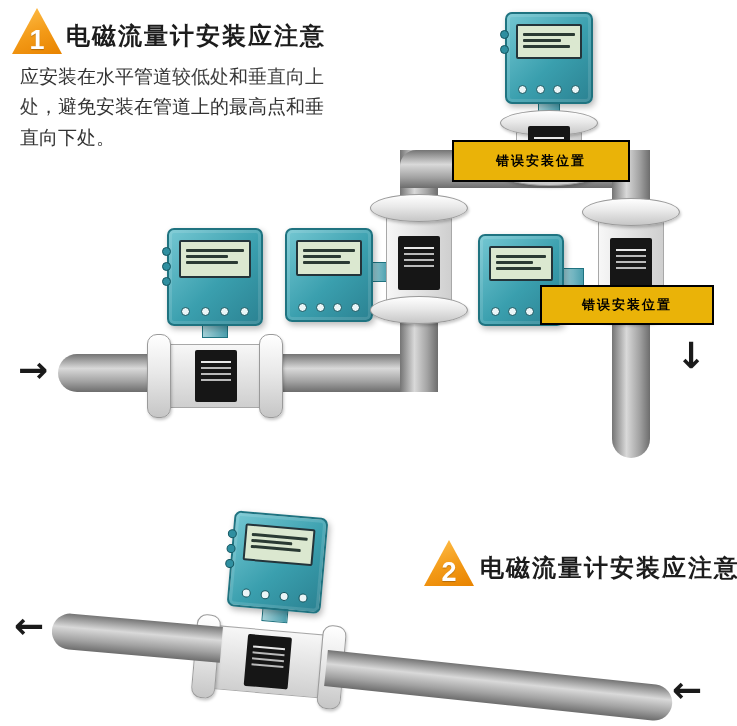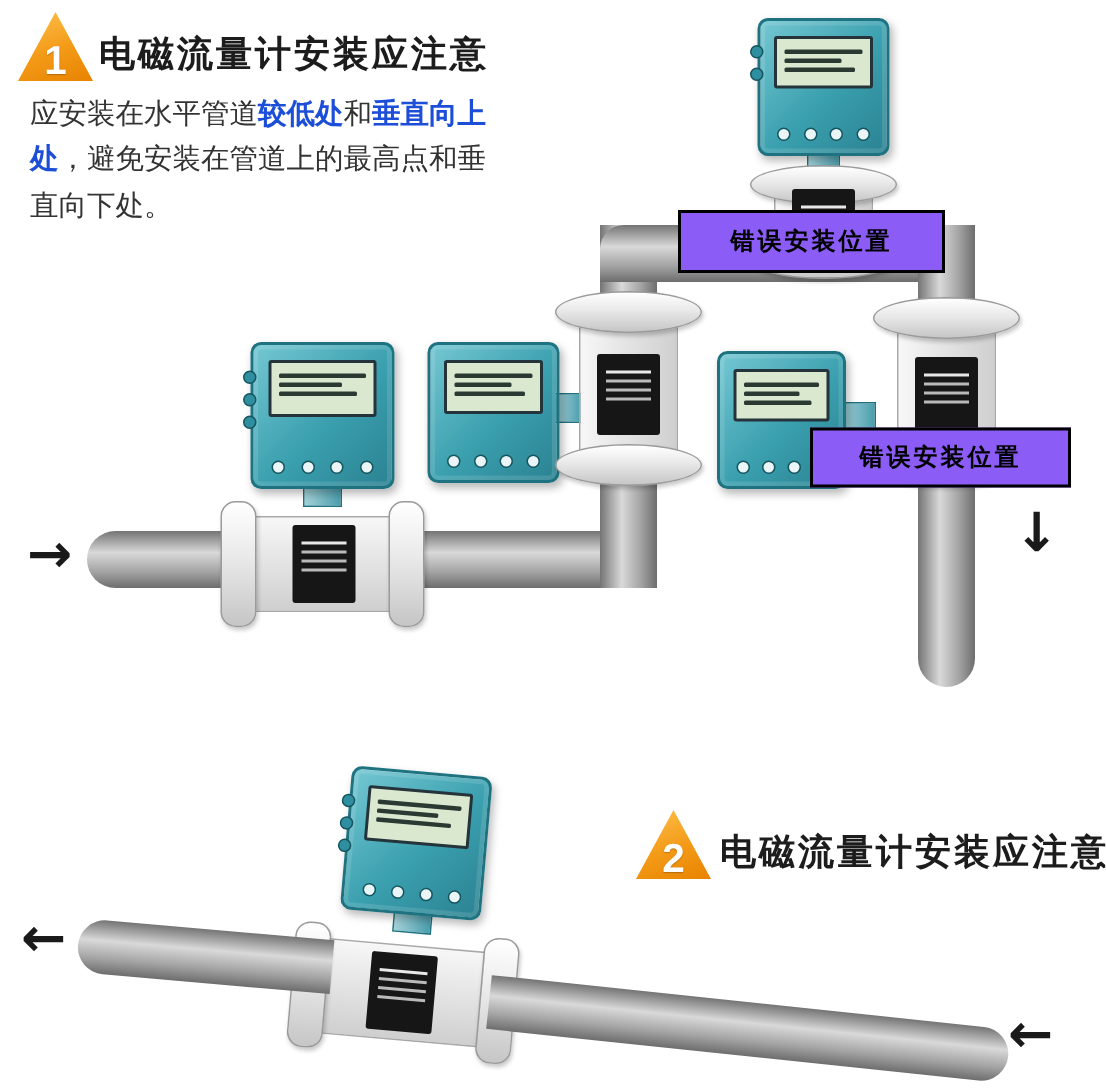--- a/index.html
+++ b/index.html
@@ -8,21 +8,21 @@
   .canvas { position:relative; width:737px; height:726px; background:#fff; overflow:hidden; }
 
   
   .tri { position:absolute; width:50px; height:46px; }
   .tri .shape { position:absolute; inset:0; background:linear-gradient(160deg,#ffc14e 0%,#f39a17 55%,#e88300 100%);
                 clip-path:polygon(50% 0, 100% 100%, 0 100%); }
   .tri .num { position:absolute; left:0; right:0; bottom:0; text-align:center; color:#fff;
               font-weight:bold; font-size:27px; line-height:1; text-shadow:0 1px 1px rgba(0,0,0,.25); }
   .h-title { position:absolute; font-size:24px; font-weight:800; color:#1c1c1c; letter-spacing:2px; white-space:nowrap; }
   .desc { position:absolute; font-size:19px; color:#333; line-height:1.6; }
-  .desc .blue { color:#1d4ed8; font-weight:bold; }
+  .desc .blue { color:#404040; font-weight:normal; }
 
   
   .pipe { position:absolute; z-index:1;
           background:linear-gradient(to bottom,#747474 0%,#d9d9d9 38%,#a3a3a3 72%,#6d6d6d 100%); }
   .pipe.v { background:linear-gradient(to right,#747474 0%,#d9d9d9 38%,#a3a3a3 72%,#6d6d6d 100%); }
 
   
   .conv { position:absolute; z-index:3; border-radius:7px; border:2px solid #1f7380;
           background:linear-gradient(135deg,#74c7d2 0%,#3a9fae 55%,#2b8292 100%);
           box-shadow:2px 3px 6px rgba(0,0,0,.28), inset 0 0 0 3px rgba(255,255,255,.12); }
@@ -44,23 +44,23 @@
   .flange.vdisc { border-radius:10px; }
   .flange.hdisc { border-radius:50%; }
   .tube { position:absolute; z-index:2; border:1px solid #a8a8a8;
           background:linear-gradient(to bottom,#f7f7f7,#cfcfcf); }
   .tube.v { background:linear-gradient(to right,#f7f7f7,#cfcfcf); }
   .band { position:absolute; z-index:4; background:#161616; border-radius:2px; padding:7px 5px; }
   .band i { display:block; height:2px; background:#cccccc; margin:4px 1px; opacity:.9; }
   .band i:nth-child(1){ background:#ffffff; }
 
   
-  .wrong-label { position:absolute; z-index:6; background:#8b5cf6; border:2px solid #000;
+  .wrong-label { position:absolute; z-index:6; background:#eab308; border:2px solid #000;
                  display:flex; align-items:center; justify-content:center;
-                 font-size:16px; font-weight:bold; color:#000; letter-spacing:2px; white-space:nowrap; }
+                 font-size:13px; font-weight:bold; color:#000; letter-spacing:2px; white-space:nowrap; }
   .arrow { position:absolute; z-index:4; font-size:36px; line-height:1; color:#1a1a1a; font-weight:bold;
            font-family:"DejaVu Sans",sans-serif; }
 
   .meter-group { position:absolute; }
 </style>
 </head>
 <body>
 
 <div class="canvas">
 

